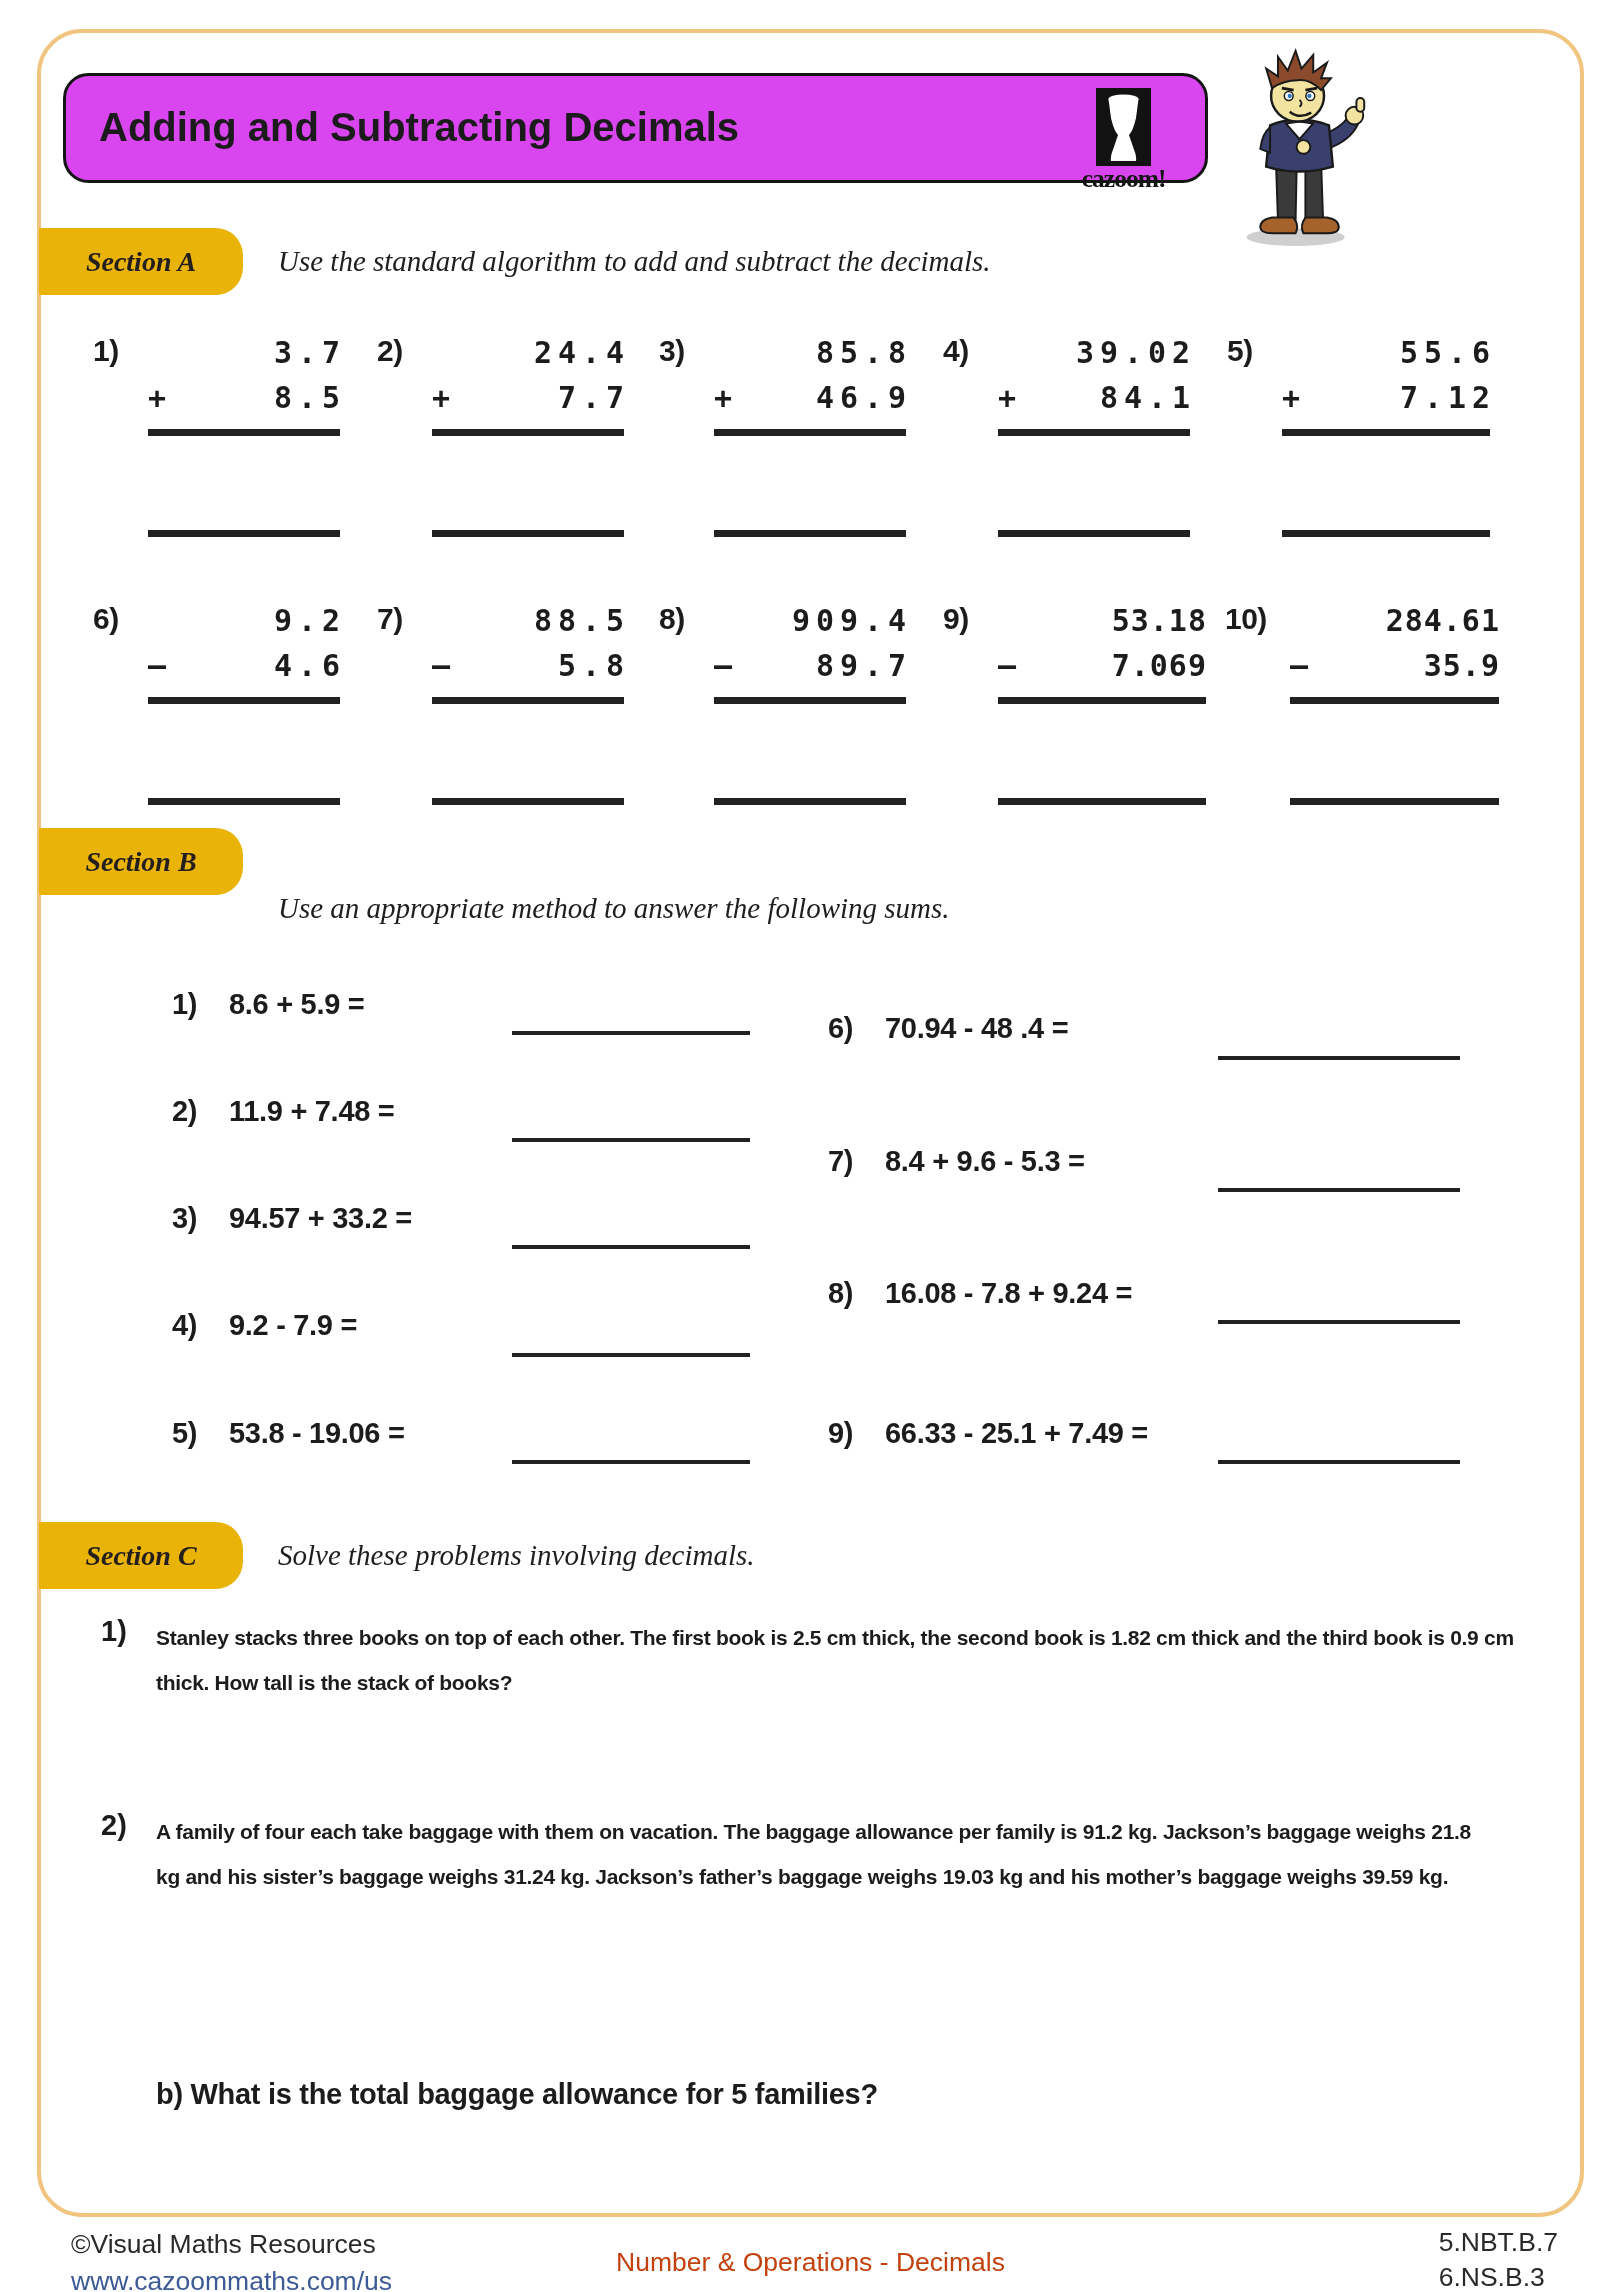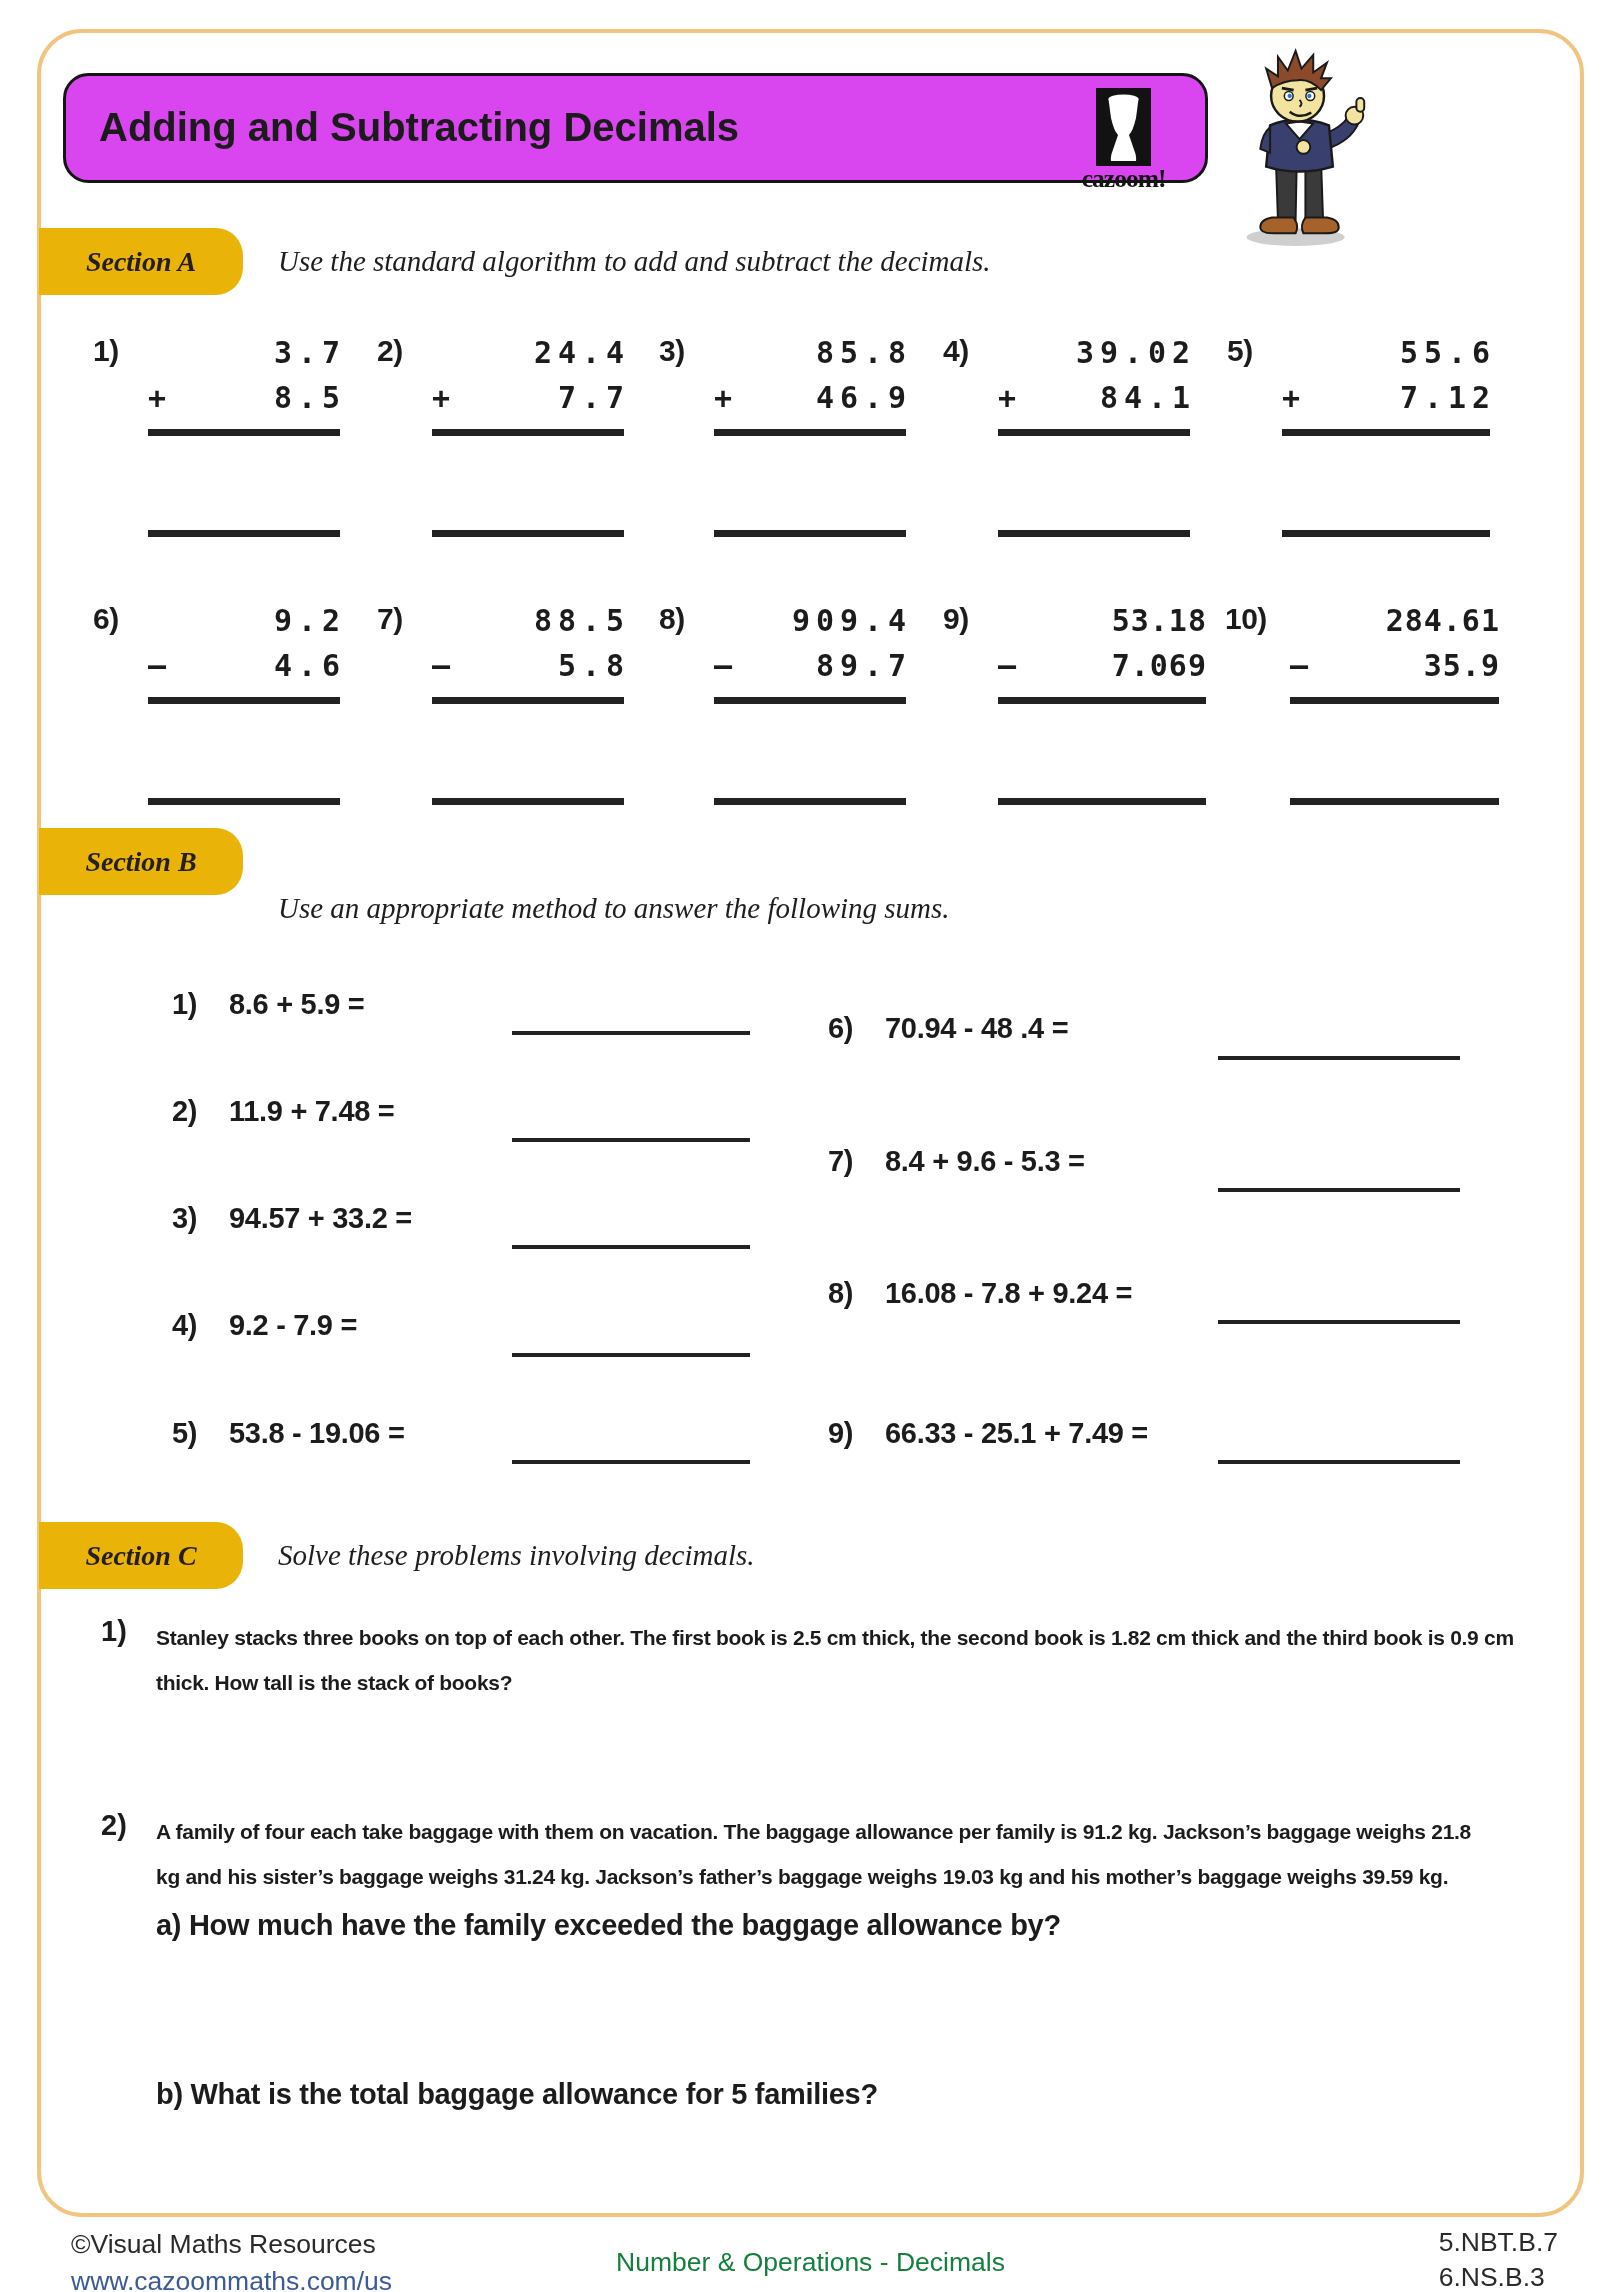--- a/index.html
+++ b/index.html
@@ -63,21 +63,21 @@
   .bnum { display:inline-block; width:57px; }
   .bline { position:absolute; border-top:4.9px solid #222; }
   
   .citem { position:absolute; display:flex; }
   .cnum { width:55px; font-size:29px; font-weight:bold; flex:none; }
   .ctext { font-size:21px; font-weight:bold; line-height:45px; letter-spacing:-0.3px; }
   .csub  { font-size:29px; font-weight:bold; letter-spacing:-0.3px; }
   
   .footer-left  { position:absolute; left:71px;  top:2229px; font-size:26.5px; color:#2a2a2a; }
   .footer-url   { display:inline-block; margin-top:5.9px; color:#3C5A96; border-bottom:2.9px solid #3C5A96; padding-bottom:2px; }
-  .footer-center{ position:absolute; left:0; right:0; top:2247px; text-align:center; font-size:26.5px; color:#15803d; }
+  .footer-center{ position:absolute; left:0; right:0; top:2247px; text-align:center; font-size:26.5px; color:#c2410c; }
   .footer-right { position:absolute; right:63px; top:2225px; text-align:left; font-size:26.5px; color:#2a2a2a; line-height:35px; }
 </style>
 </head>
 <body>
 
 <div class="page-border"></div>
 
 <div class="title-box">
   <div class="title-text">Adding and Subtracting Decimals</div>
   <div class="logo">
@@ -320,21 +320,20 @@
 
 <div class="citem" style="left:101px;top:1615px;width:1431px;">
   <span class="cnum">1)</span>
   <div class="ctext">Stanley stacks three books on top of each other. The first book is 2.5 cm thick, the second book is 1.82 cm thick and the third book is 0.9 cm thick. How tall is the stack of books?</div>
 </div>
 
 <div class="citem" style="left:101px;top:1809px;width:1392px;">
   <span class="cnum">2)</span>
   <div>
     <div class="ctext">A family of four each take baggage with them on vacation. The baggage allowance per family is 91.2 kg. Jackson’s baggage weighs 21.8 kg and his sister’s baggage weighs 31.24 kg. Jackson’s father’s baggage weighs 19.03 kg and his mother’s baggage weighs 39.59 kg.</div>
-    <div class="csub" style="margin-top:9.8px;">a) How much have the family exceeded the baggage allowance by?</div>
   </div>
 </div>
 
 <div class="csub" style="position:absolute;left:156px;top:2078px;">b) What is the total baggage allowance for 5 families?</div>
 
 <div class="footer-left">
   <div>©Visual Maths Resources</div>
   <a class="footer-url">www.cazoommaths.com/us</a>
 </div>
 <div class="footer-center">Number &amp; Operations - Decimals</div>

